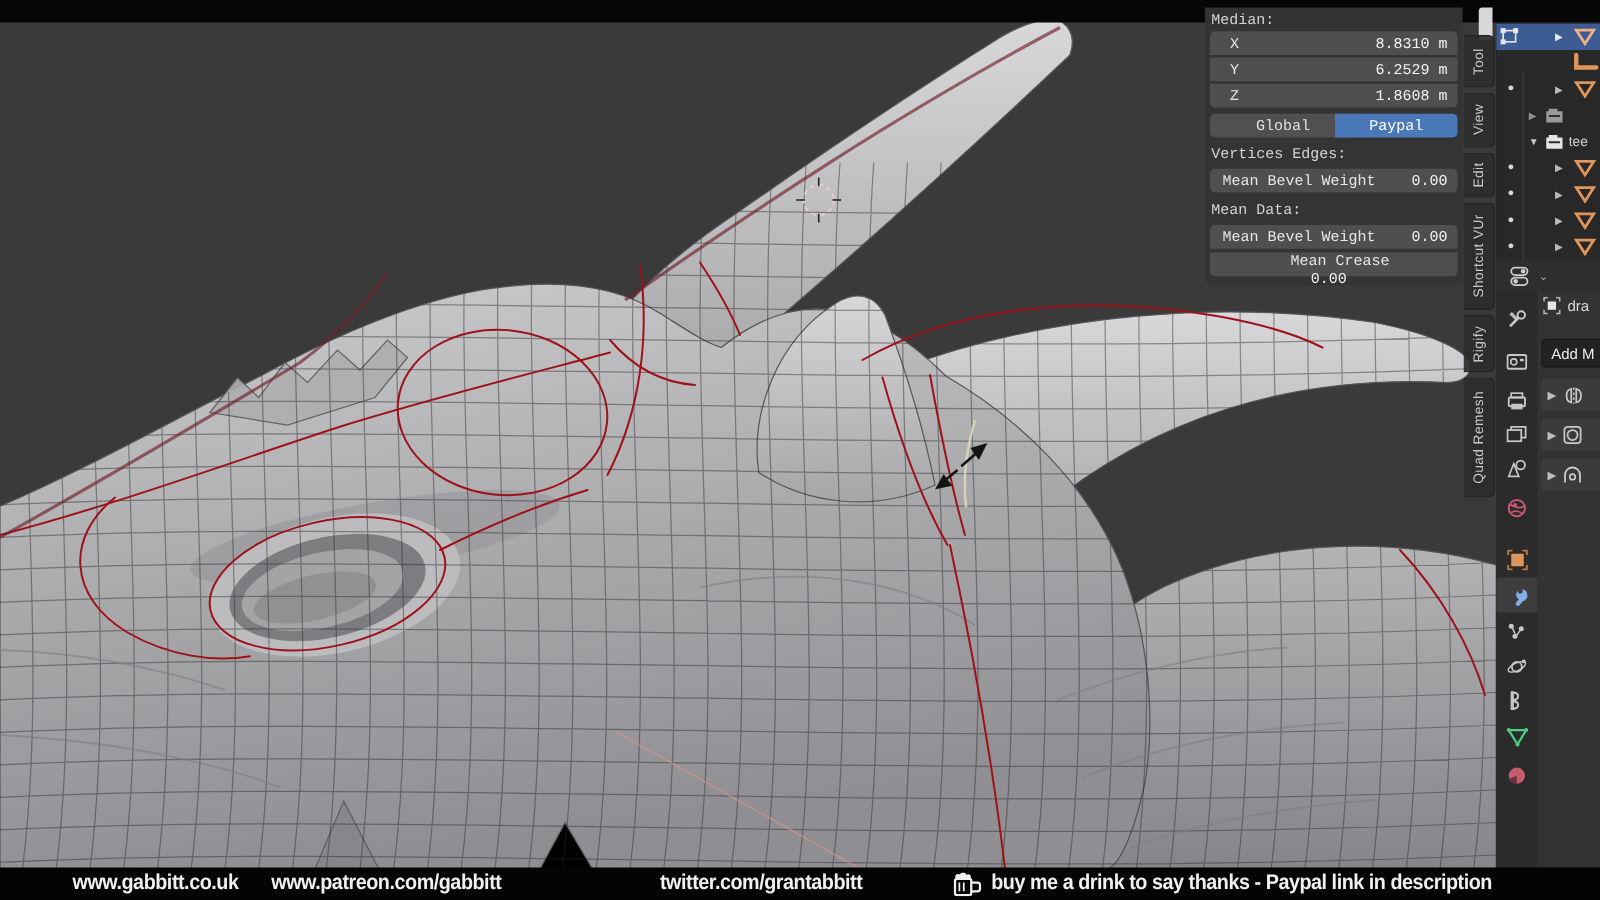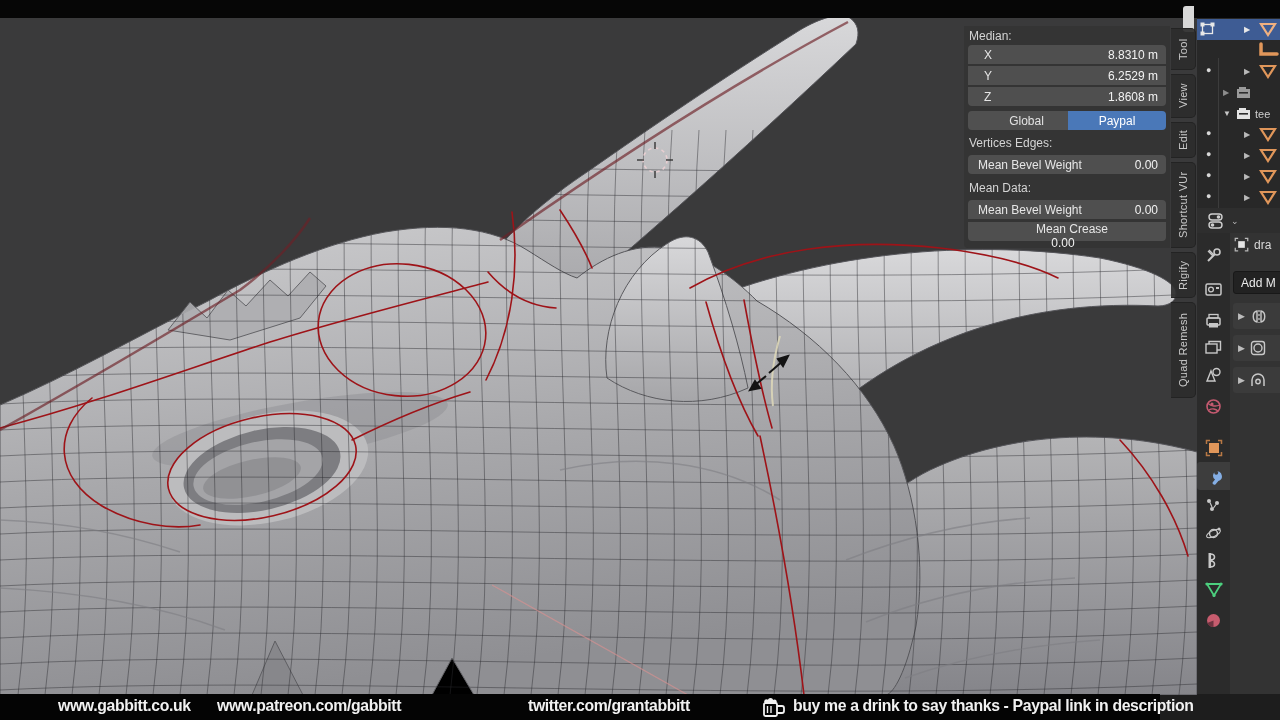--- a/index.html
+++ b/index.html
@@ -9,23 +9,24 @@
     font-family:"Liberation Sans", sans-serif; background:#1d1d1d;
     -webkit-font-smoothing:antialiased;
   }
   .abs { position:absolute; }
 
   
   #top-bar { left:0; top:0; width:1280px; height:18px; background:#060606; }
 
   
   #transform-panel {
-    left:964px; top:26px; width:206px; height:222px;
+    left:964px; top:6px; width:206px; height:222px;
     background:rgba(52,52,52,0.97); font-size:12px; color:#dcdcdc;
     border-bottom-left-radius:4px;
+    font-family:Liberation Mono, monospace;
   }
   .sect-label { position:absolute; left:5px; color:#d4d4d4; }
   .fld {
     position:absolute; left:4px; width:198px; height:19px; background:#4f4f4f;
     display:flex; align-items:center; justify-content:space-between;
     color:#e6e6e6;
   }
   .fld .fl { padding-left:16px; }
   .fld .fv { padding-right:8px; color:#f2f2f2; }
   .fld.single .fl { padding-left:10px; }
@@ -71,21 +72,21 @@
   #breadcrumb { position:absolute; left:4px; top:4px; display:flex; align-items:center; gap:5px;
     color:#d8d8d8; font-size:12px; }
   #add-modifier-btn { position:absolute; left:3px; top:38px; width:60px; height:23px;
     background:#222222; border:1px solid #181818; border-radius:3px; color:#ececec;
     font-size:12px; display:flex; align-items:center; padding-left:7px; }
   .mod-row { position:absolute; left:3px; width:62px; height:26px; background:#3b3b3b;
     border-radius:3px; display:flex; align-items:center; gap:5px; padding-left:5px;
     color:#bdbdbd; font-size:9px; }
 
   
-  #footer { left:0; top:694px; width:1160px; height:26px; background:#040404;text-align:center; }
+  #footer { left:0; top:694px; width:1280px; height:26px; background:#040404;text-align:center; }
   .flink { position:absolute; top:2px; color:#f1f1f1; font-size:17px; font-weight:700;
     letter-spacing:-0.4px; transform:scaleX(0.93); transform-origin:left center;
     white-space:nowrap; }
 </style>
 </head>
 <body>
 
 <div id="stage">
 
   <svg class="abs" id="viewport" style="left:0;top:0;" width="1197" height="695" viewBox="0 0 1197 695">

